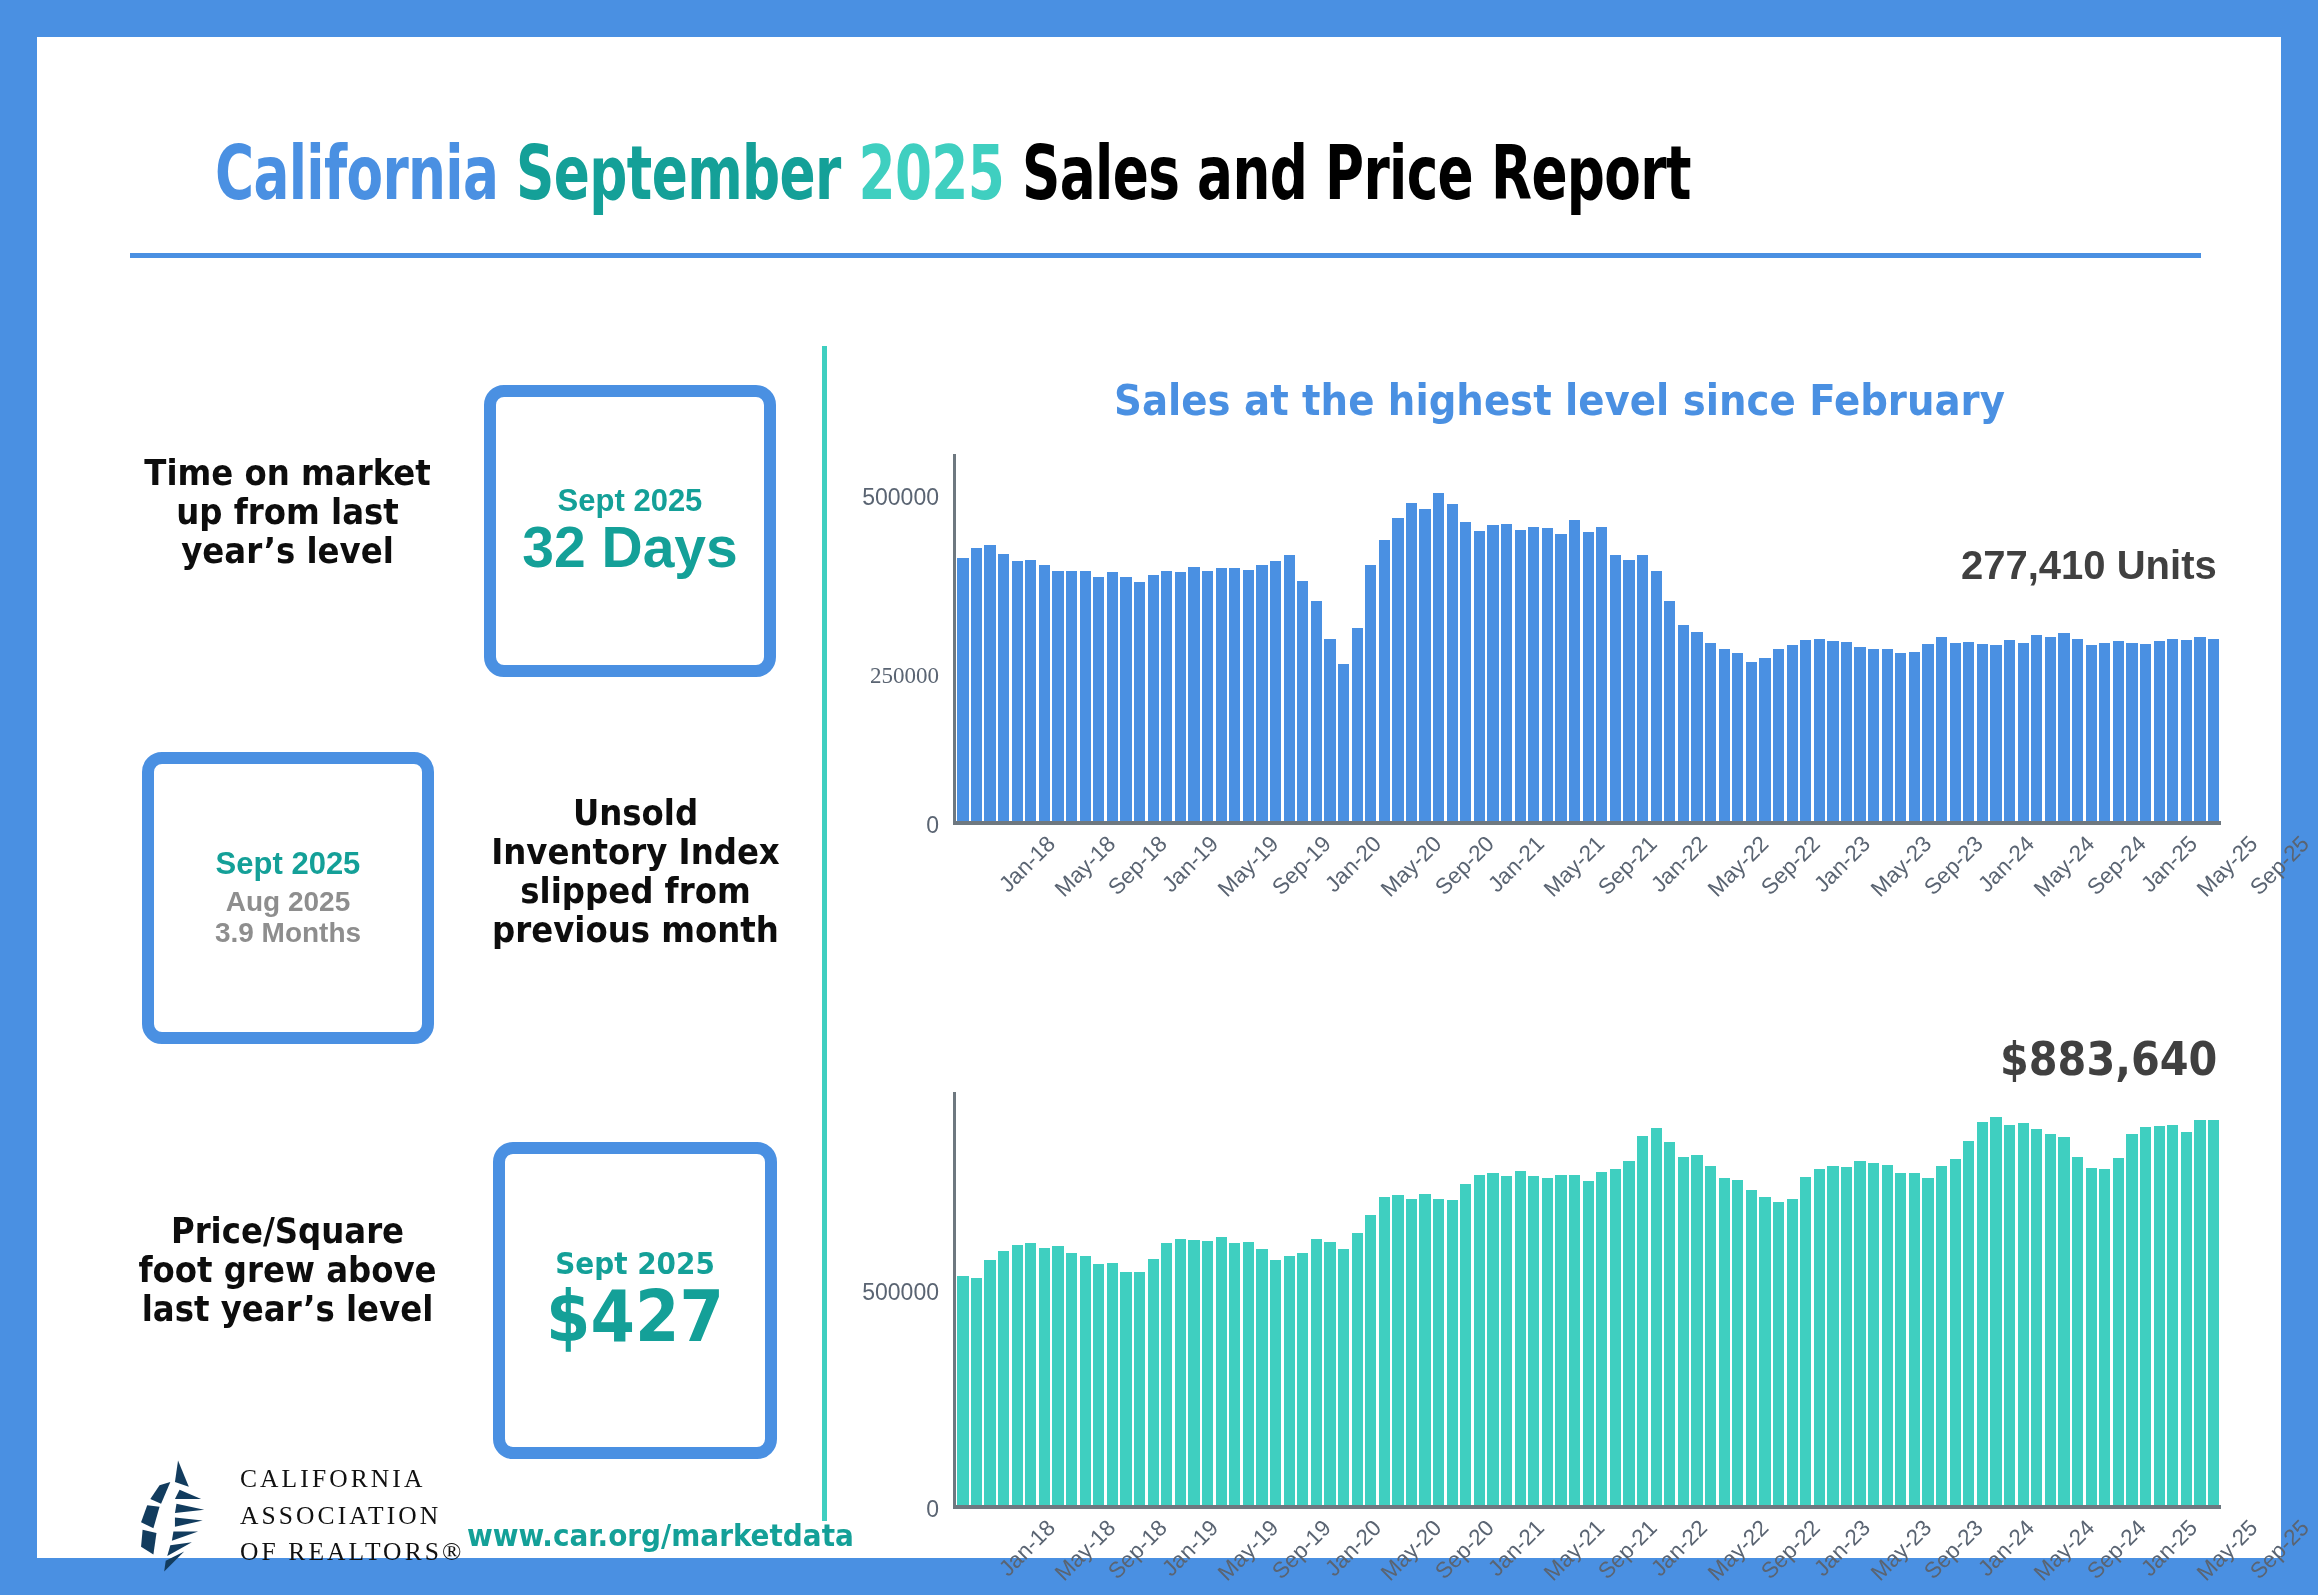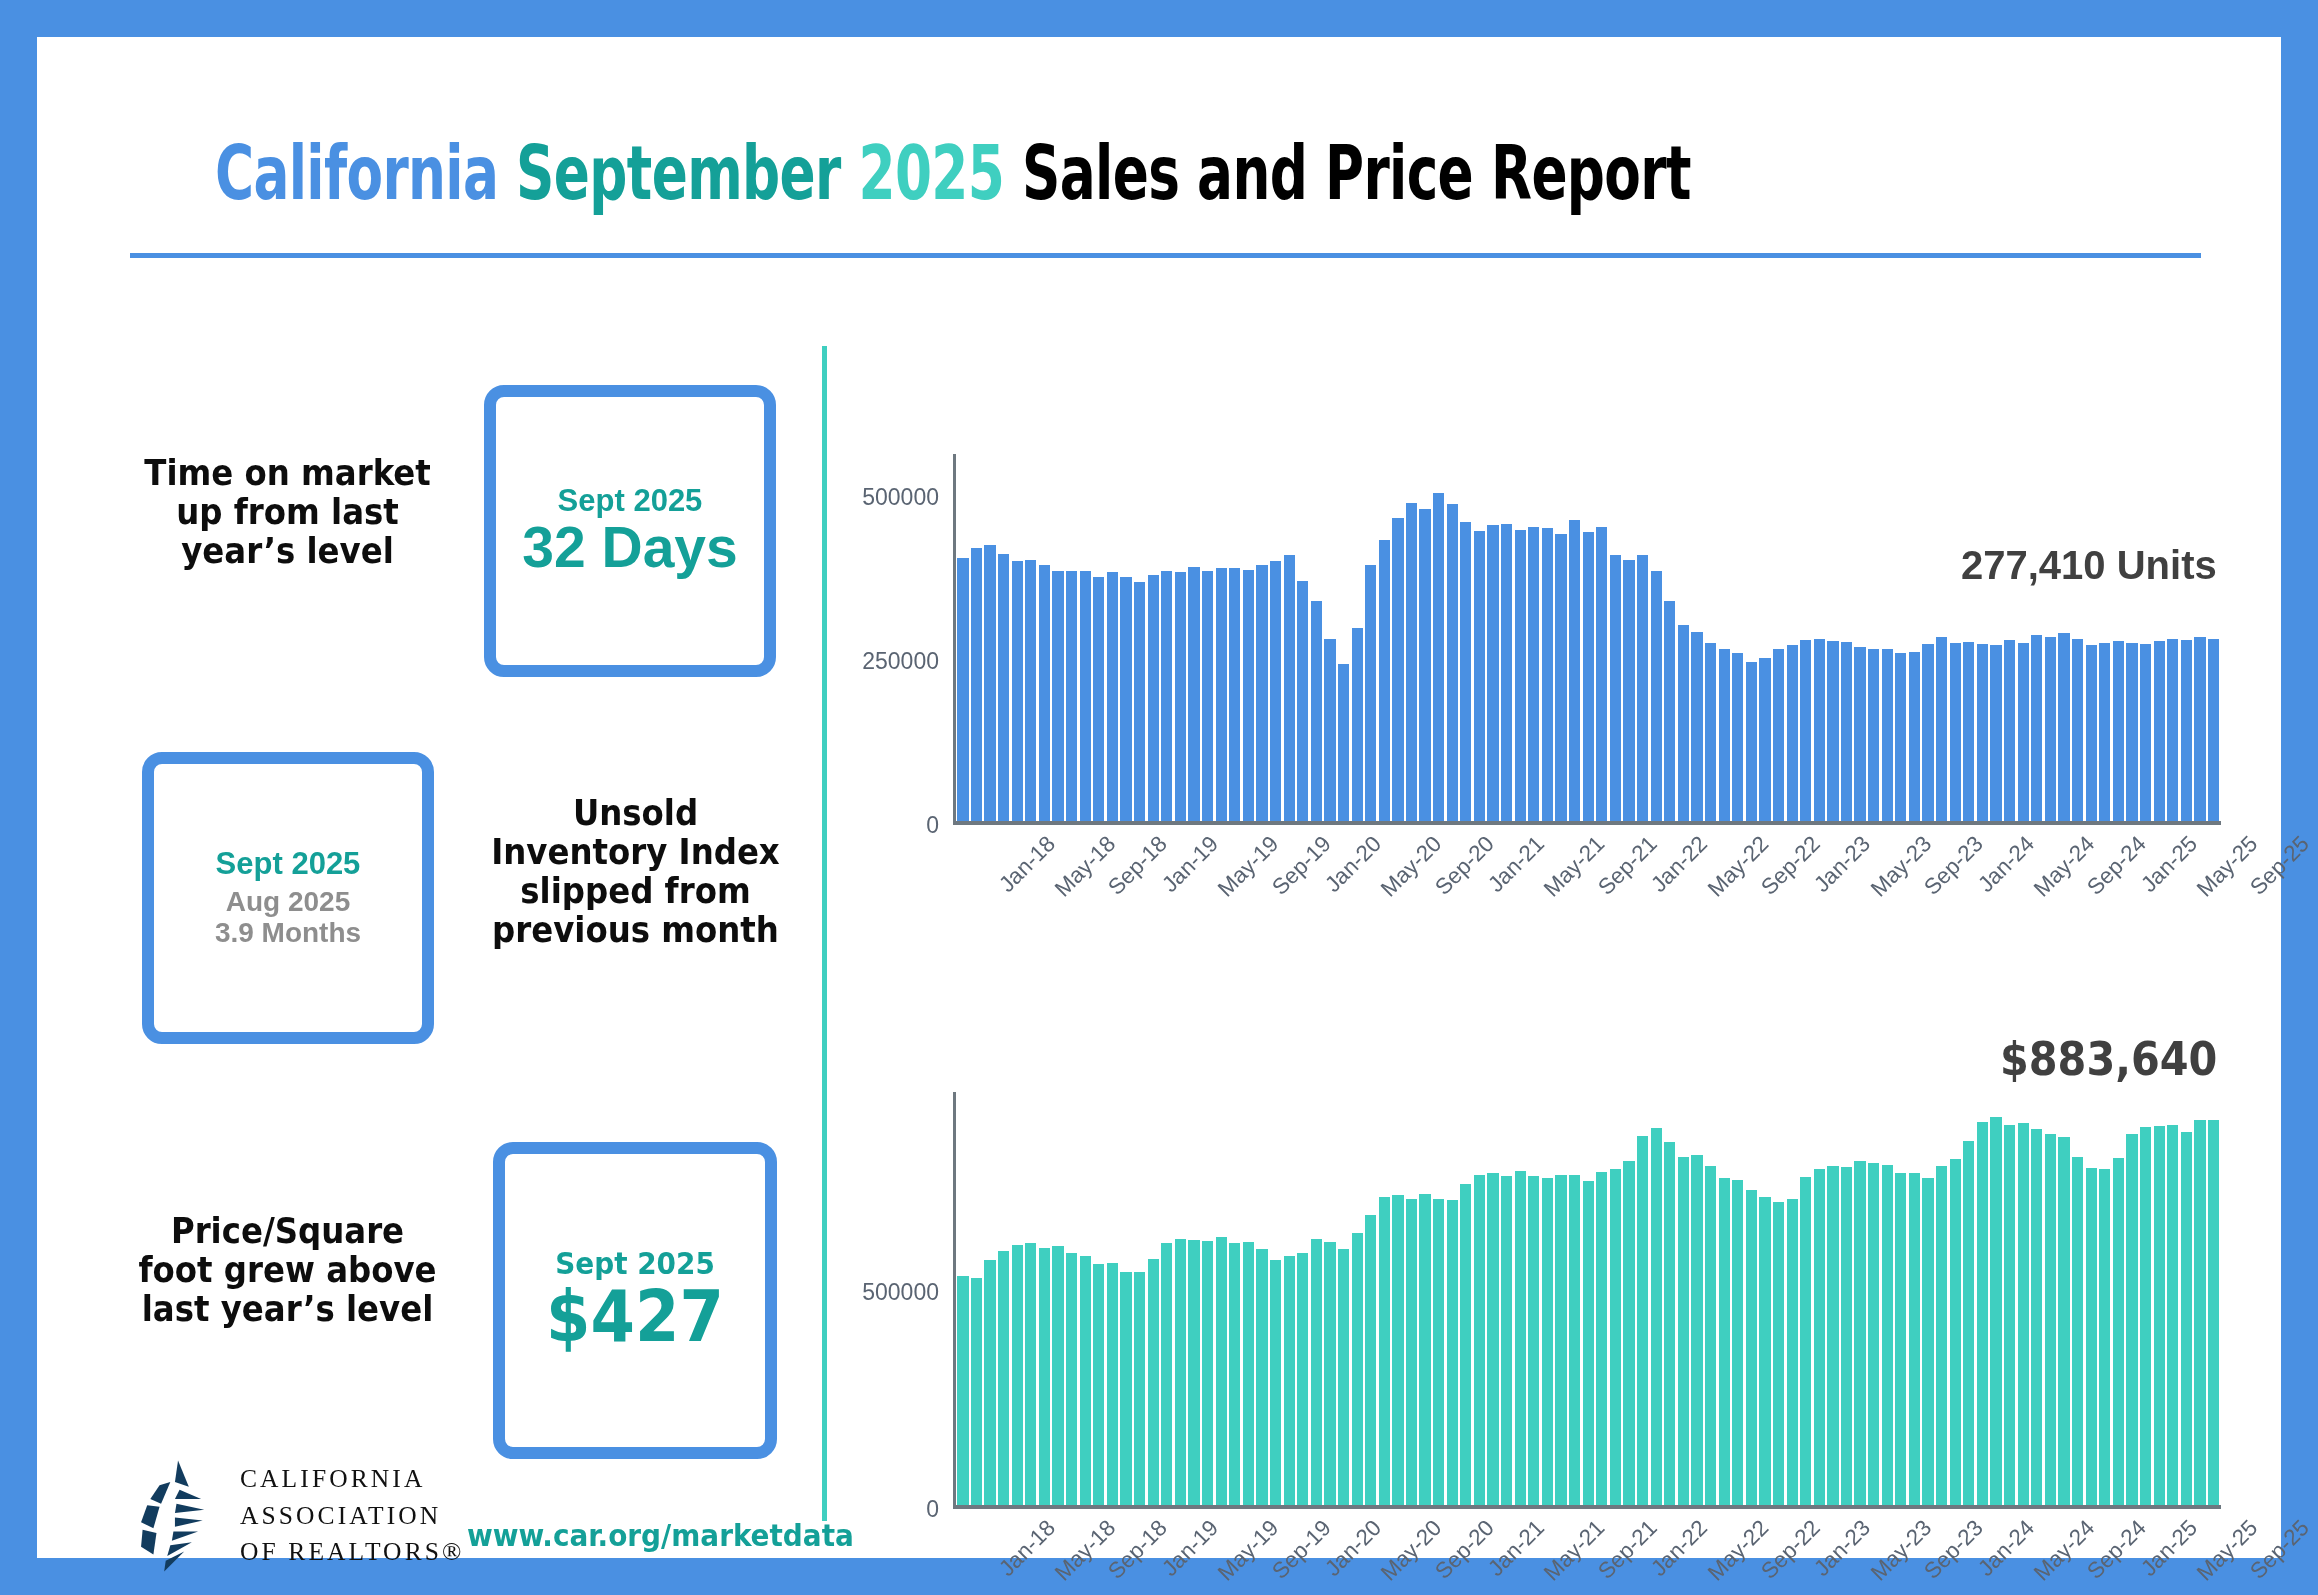--- a/index.html
+++ b/index.html
@@ -200,20 +200,21 @@
       </g>
     </svg>
     <div class="logo-text">
       <div>CALIFORNIA</div>
       <div>ASSOCIATION</div>
       <div>OF REALTORS®</div>
     </div>
   </div>
   <div class="url">www.car.org/marketdata</div>
 
+  <div class="chart-title chart-title-sales">Sales at the highest level since February</div>
 
   <div class="callout callout-units">277,410 Units</div>
   <div class="callout callout-price">$883,640</div>
 
   <div class="plot plot-sales" id="plot-sales">
     <div class="axis-v"></div>
     <div class="axis-h"></div>
     <div class="bars" id="bars-sales">
         <div class="bar bar-blue" title="Jan-18: 400500" style="height: 263px;"></div>
         <div class="bar bar-blue" title="Feb-18: 416000" style="height: 273px;"></div>
@@ -304,21 +305,21 @@
         <div class="bar bar-blue" title="Mar-25: 272000" style="height: 178px;"></div>
         <div class="bar bar-blue" title="Apr-25: 270000" style="height: 177px;"></div>
         <div class="bar bar-blue" title="May-25: 275000" style="height: 180px;"></div>
         <div class="bar bar-blue" title="Jun-25: 277000" style="height: 182px;"></div>
         <div class="bar bar-blue" title="Jul-25: 276000" style="height: 181px;"></div>
         <div class="bar bar-blue" title="Aug-25: 280000" style="height: 184px;"></div>
         <div class="bar bar-blue" title="Sep-25: 277410" style="height: 182px;"></div>
       </div>
     <div id="yticks-sales">
         <div class="ytick" style="top: 371px;">0</div>
-        <div class="ytick" style="top: 207px;">250000</div>
+        <div class="ytick" style="top: 222px; font-family: Liberation Serif, serif;">250000</div>
         <div class="ytick" style="top: 43px;">500000</div>
       </div>
     <div class="xticks" id="xticks-sales">
         <div class="xtick" style="left: 17.6px;">Jan-18</div>
         <div class="xtick" style="left: 72px;">May-18</div>
         <div class="xtick" style="left: 126px;">Sep-18</div>
         <div class="xtick" style="left: 181px;">Jan-19</div>
         <div class="xtick" style="left: 235px;">May-19</div>
         <div class="xtick" style="left: 290px;">Sep-19</div>
         <div class="xtick" style="left: 344px;">Jan-20</div>

